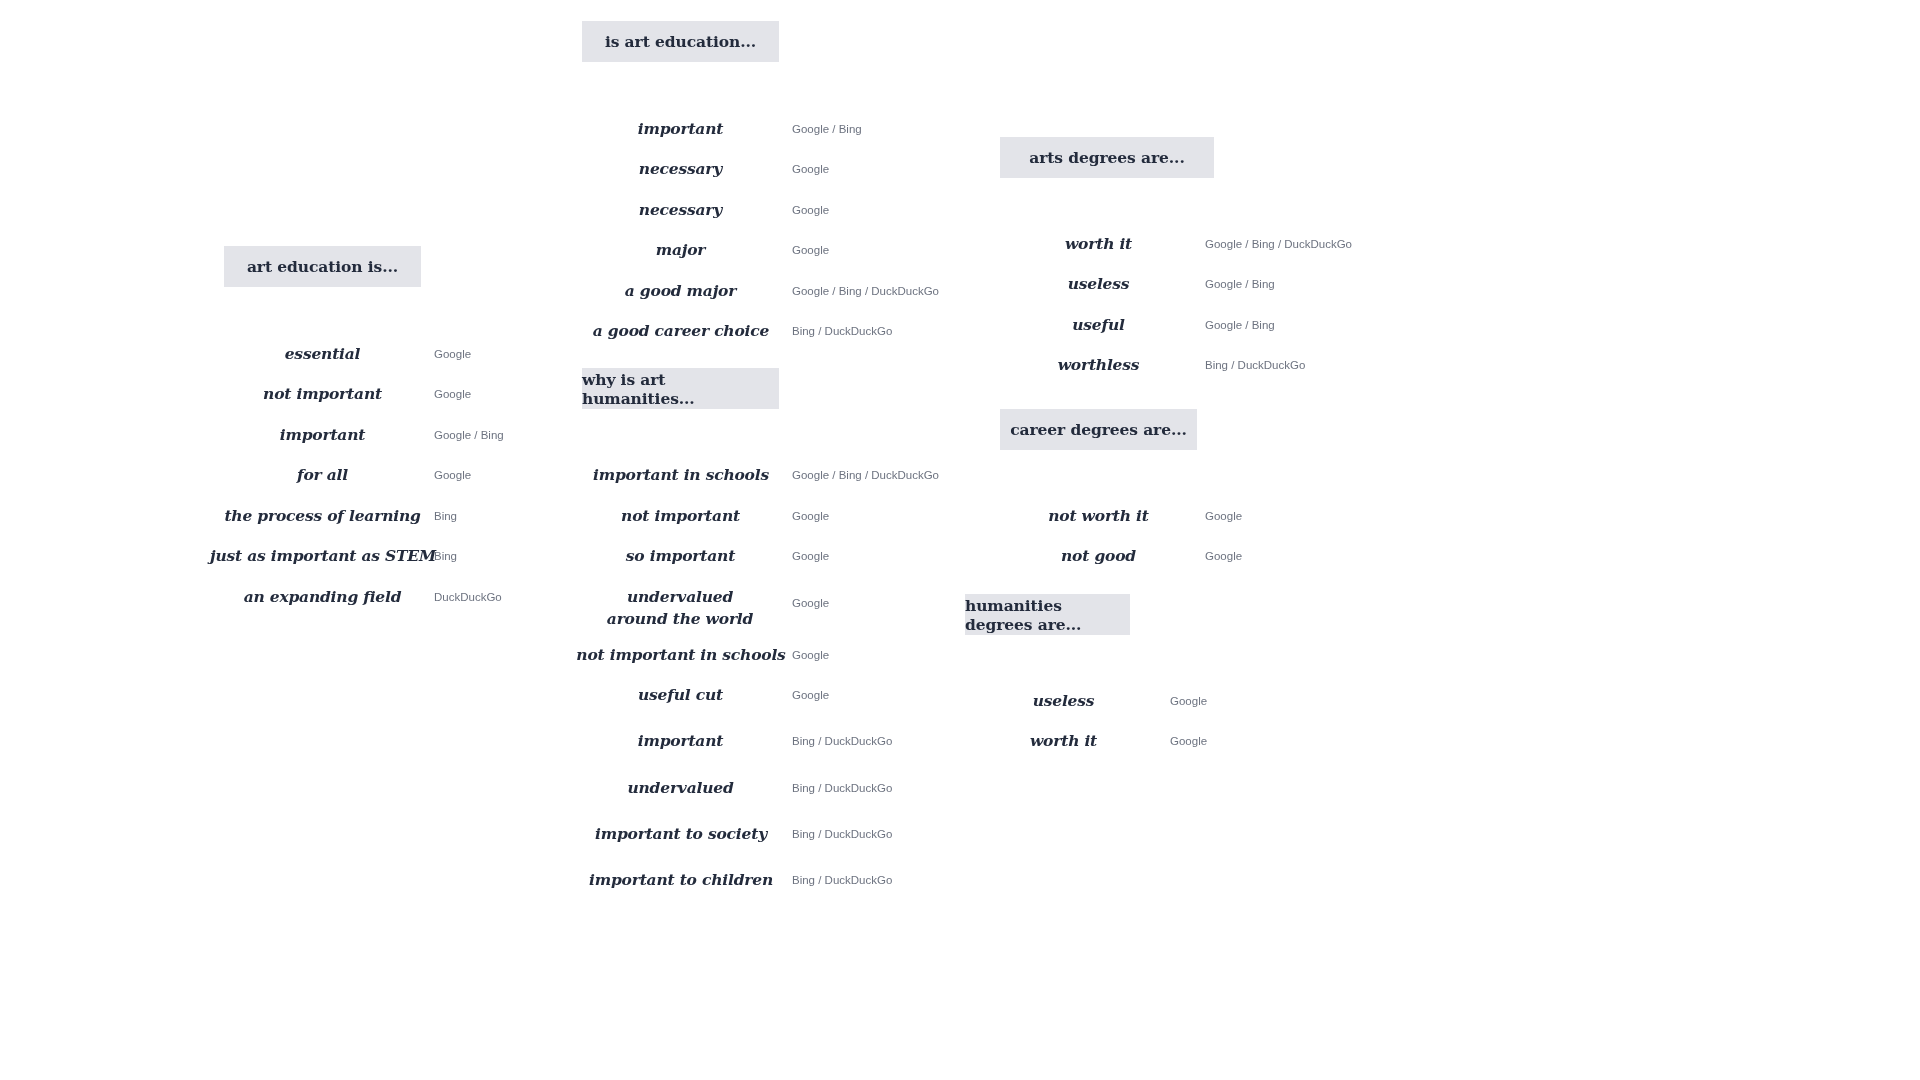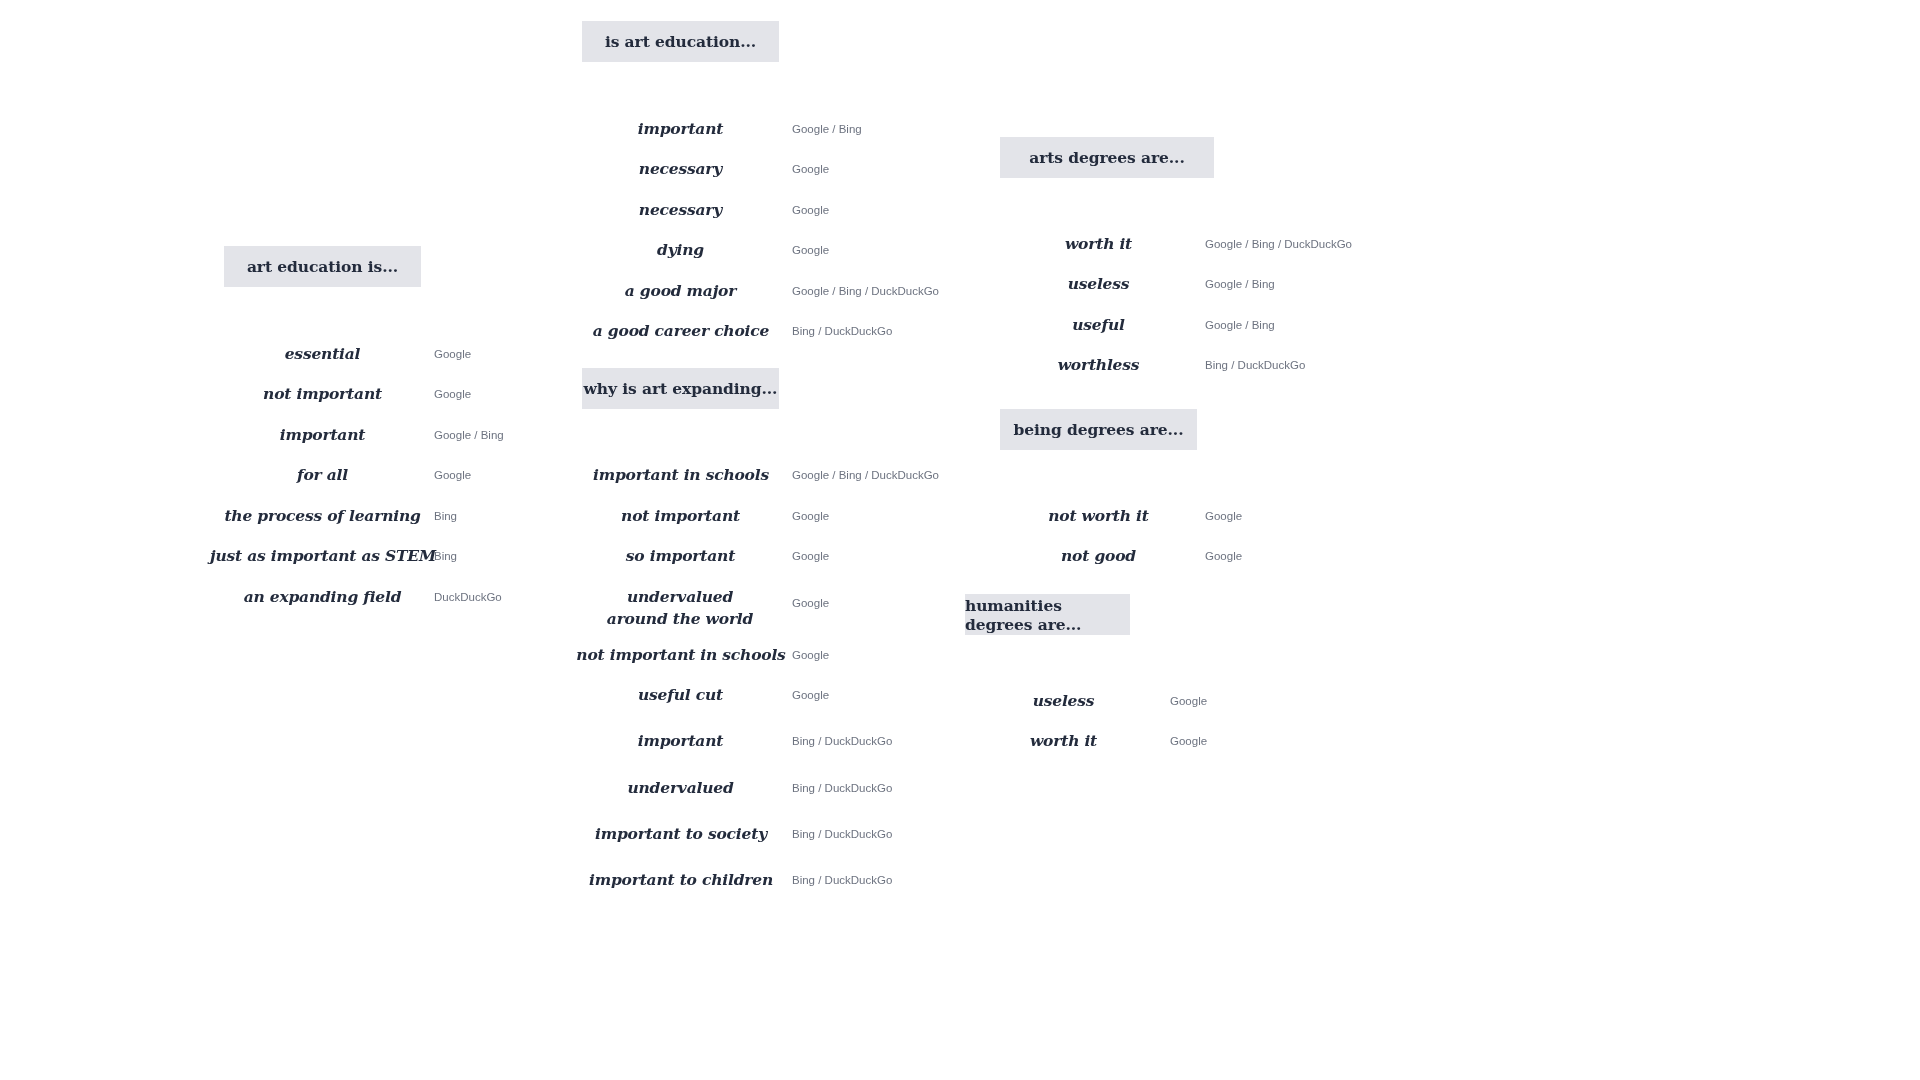--- a/index.html
+++ b/index.html
@@ -130,36 +130,36 @@
       </div>
       <div class="row">
         <div class="suggestion sug-col" style="top:96px">necessary</div>
         <div class="source src-col-center" style="top:100px">Google</div>
       </div>
       <div class="row">
         <div class="suggestion sug-col" style="top:137px">necessary</div>
         <div class="source src-col-center" style="top:141px">Google</div>
       </div>
       <div class="row">
-        <div class="suggestion sug-col" style="top:177px">dying</div>
+        <div class="suggestion sug-col" style="top:177px">major</div>
         <div class="source src-col-center" style="top:181px">Google</div>
       </div>
       <div class="row">
         <div class="suggestion sug-col" style="top:218px">a good major</div>
         <div class="source src-col-center" style="top:222px">Google / Bing / DuckDuckGo</div>
       </div>
       <div class="row">
         <div class="suggestion sug-col" style="top:258px;width:230px;left:-16px">a good career choice</div>
         <div class="source src-col-center" style="top:262px">Bing / DuckDuckGo</div>
       </div>
     </div>
   </div>
 
   <div class="panel" id="panel-why-is-art-education">
-    <div class="panel-header">why is art expanding...</div>
+    <div class="panel-header">why is art humanities...</div>
     <div class="rows">
       <div class="row">
         <div class="suggestion sug-col" style="top:55px;width:230px;left:-16px">important in schools</div>
         <div class="source src-col-center" style="top:59px">Google / Bing / DuckDuckGo</div>
       </div>
       <div class="row">
         <div class="suggestion sug-col" style="top:96px">not important</div>
         <div class="source src-col-center" style="top:100px">Google</div>
       </div>
       <div class="row">
@@ -213,21 +213,21 @@
         <div class="source src-col-right" style="top:140px">Google / Bing</div>
       </div>
       <div class="row">
         <div class="suggestion sug-col" style="top:176px">worthless</div>
         <div class="source src-col-right" style="top:180px">Bing / DuckDuckGo</div>
       </div>
     </div>
   </div>
 
   <div class="panel" id="panel-design-degrees-are">
-    <div class="panel-header">being degrees are...</div>
+    <div class="panel-header">career degrees are...</div>
     <div class="rows">
       <div class="row">
         <div class="suggestion sug-col" style="top:55px">not worth it</div>
         <div class="source src-col-right" style="top:59px">Google</div>
       </div>
       <div class="row">
         <div class="suggestion sug-col" style="top:95px">not good</div>
         <div class="source src-col-right" style="top:99px">Google</div>
       </div>
     </div>

